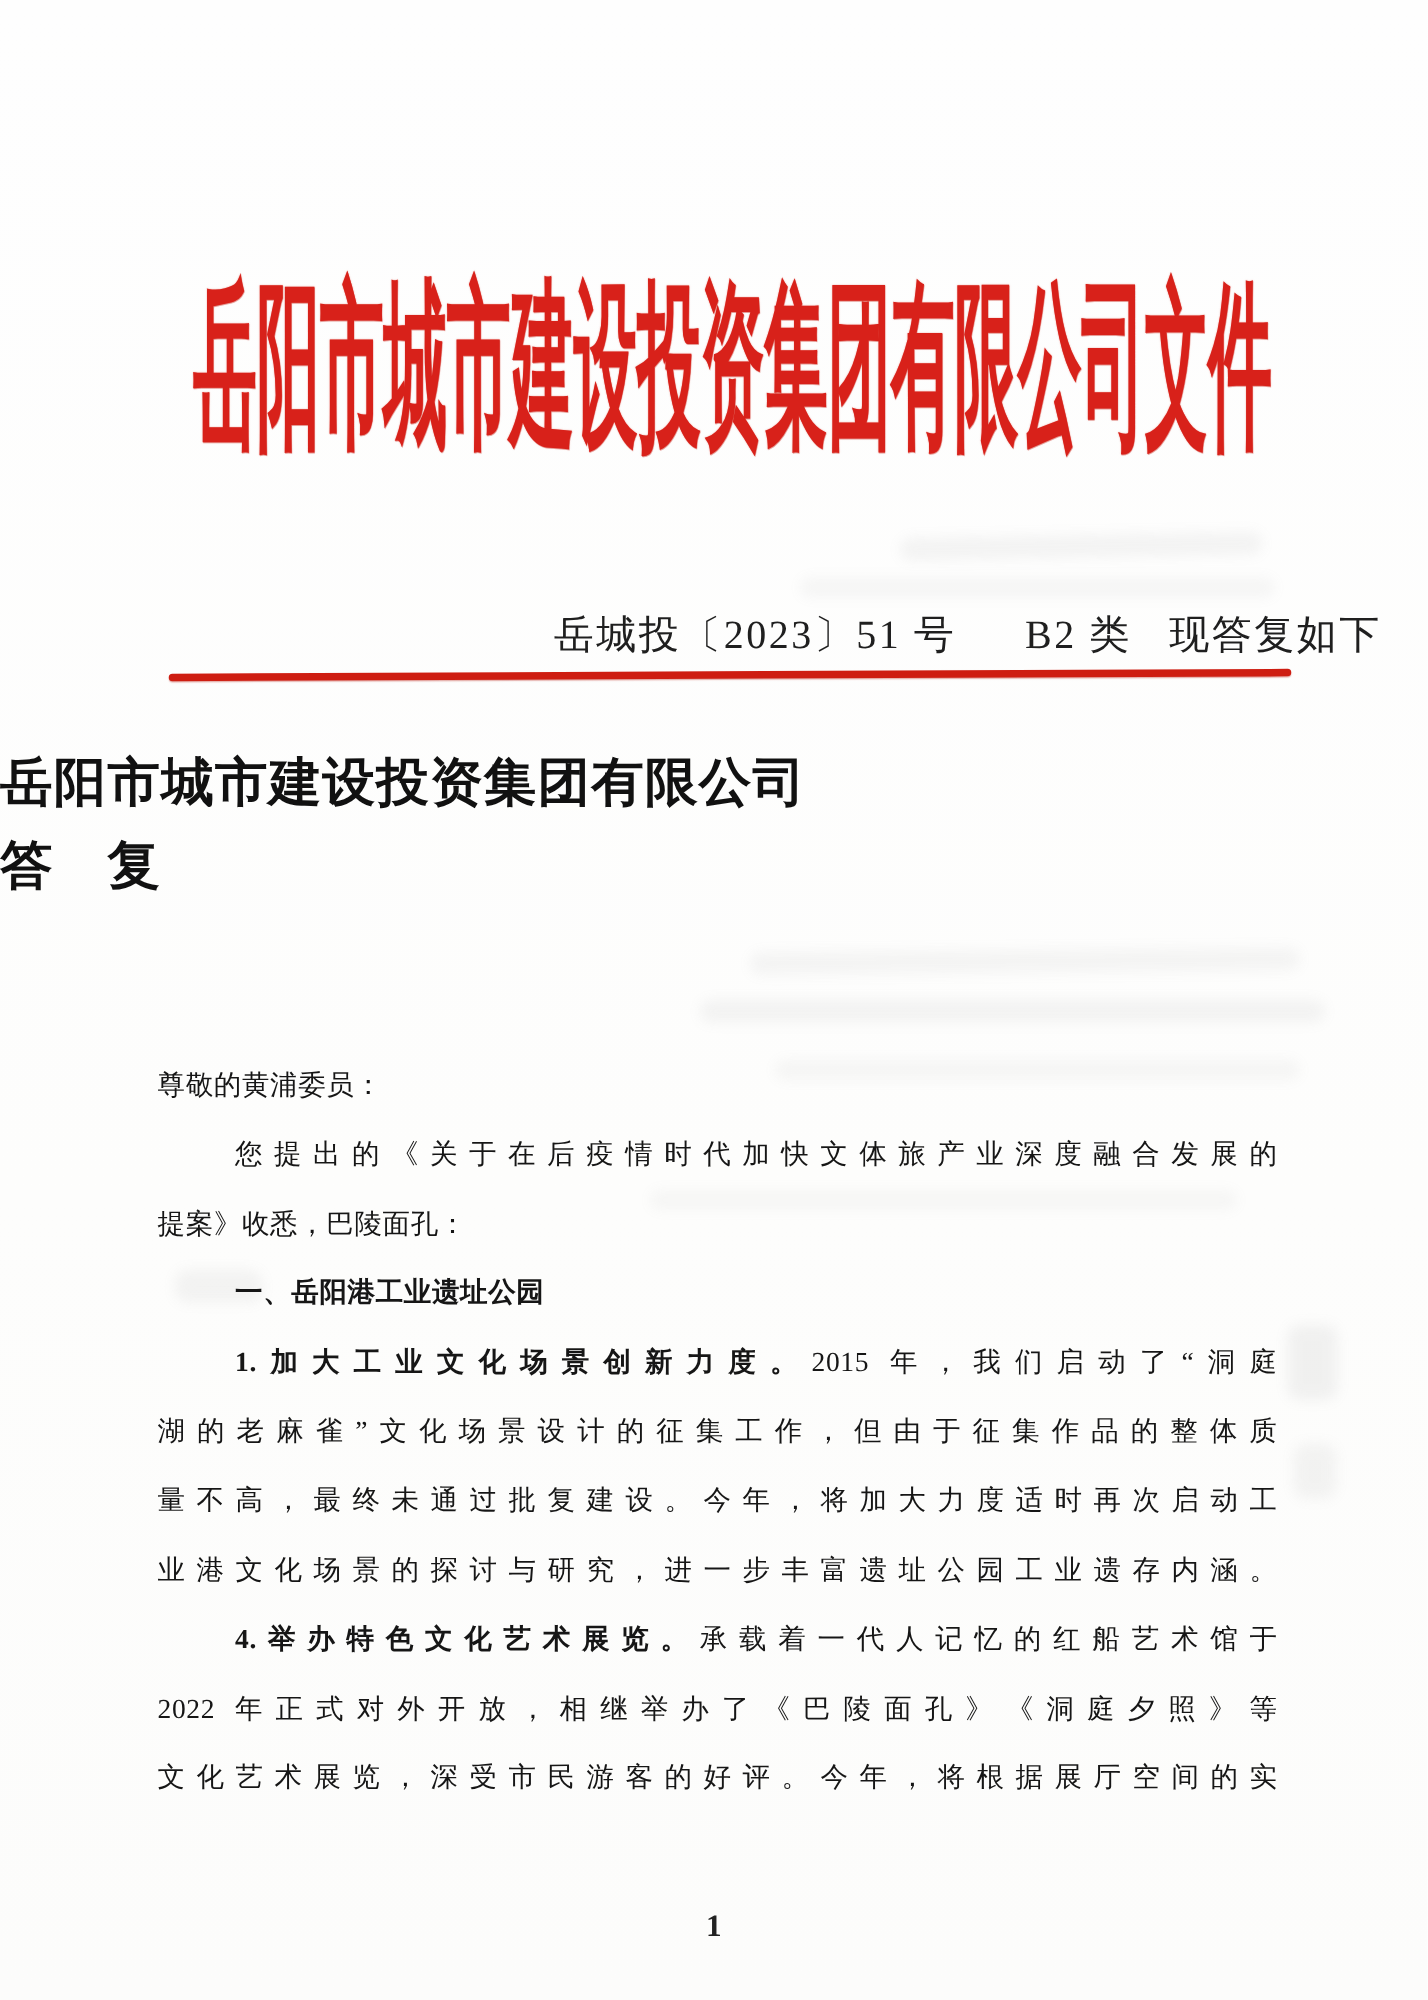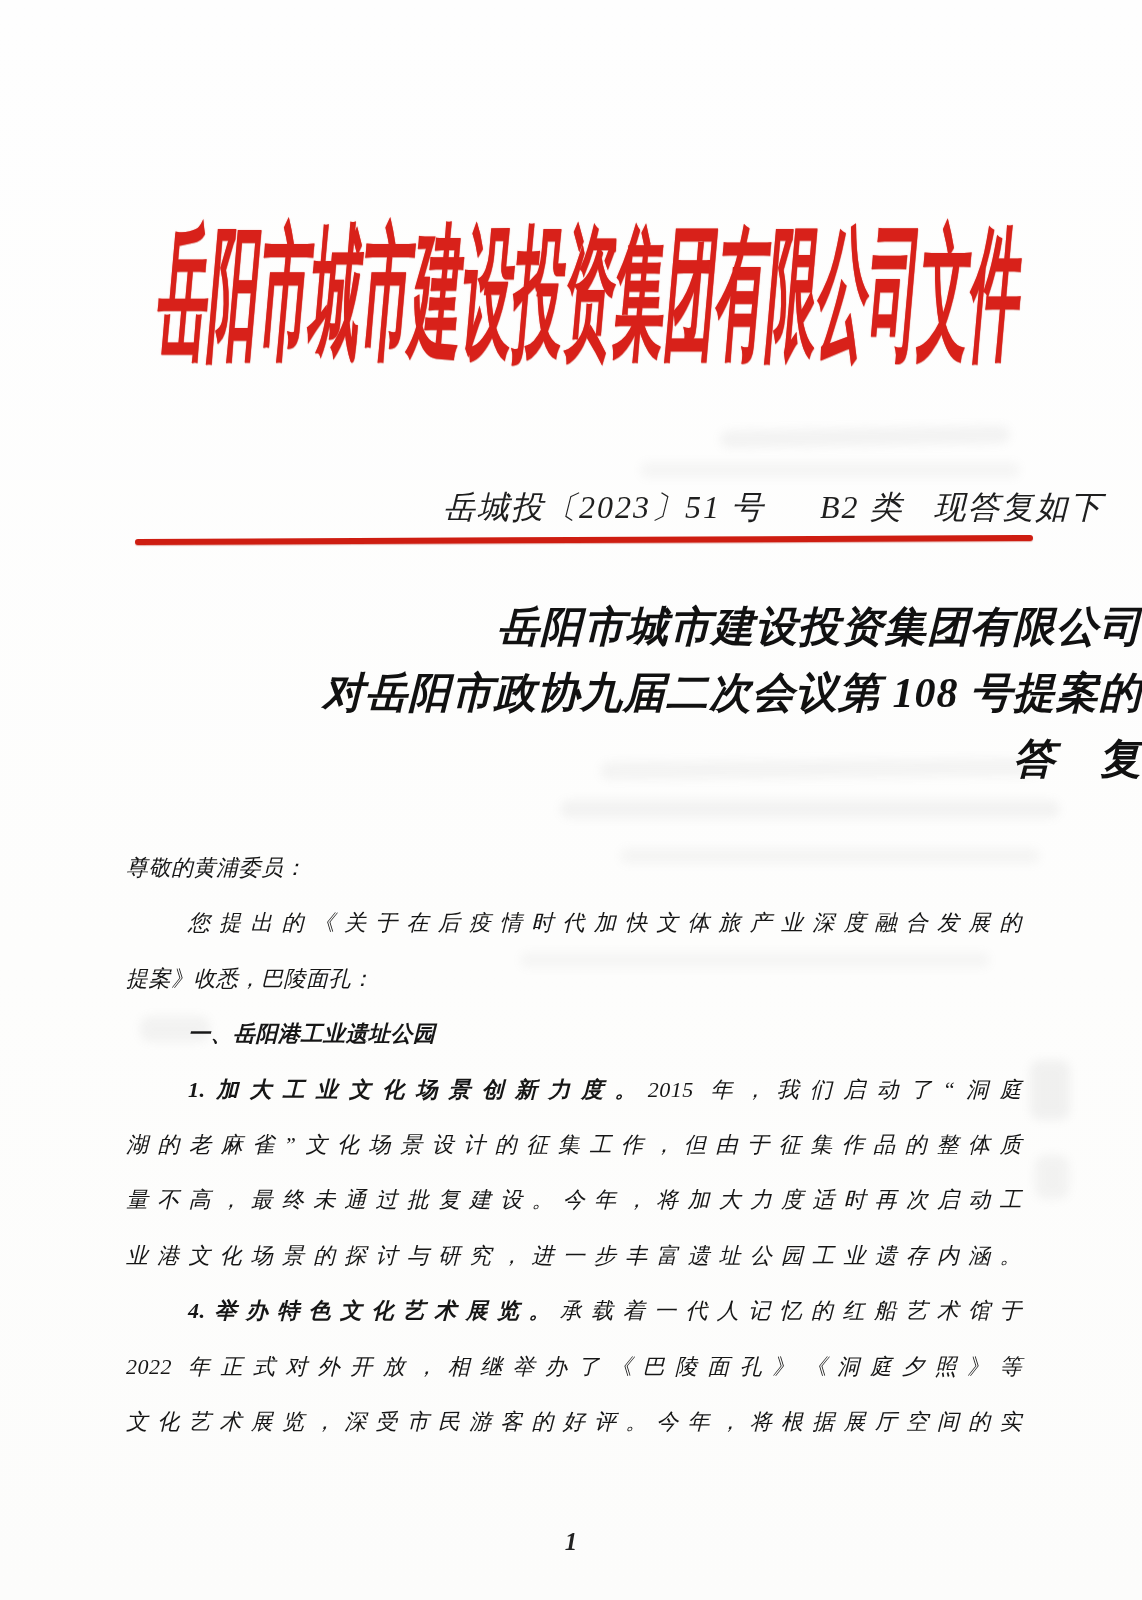--- a/index.html
+++ b/index.html
@@ -6,21 +6,20 @@
     margin: 0; padding: 0;
     width: 1142px; height: 1600px;
     overflow: hidden;
     background: #ffffff;
     font-family: "Liberation Serif", "DejaVu Serif", serif;
     color: #1c1c1c;
   }
   .page {
     position: absolute; inset: 0;
     background: linear-gradient(180deg, #fefefe 0%, #fdfdfc 60%, #fcfcfb 100%);
-    font-style: italic;
   }
 
   
   .banner {
     position: absolute;
     top: 222px;
     left: calc(50% + 15px);
     font-size: 145px;
     line-height: 1;
     font-weight: 700;
@@ -52,21 +51,21 @@
     border-radius: 3px;
     transform: rotate(-0.25deg);
     box-shadow: 0 1px 1px rgba(180, 20, 10, 0.35);
   }
 
   
   .title {
     position: absolute;
     top: 594px; left: 0;
     width: 100%;
-    text-align: right;
+    text-align: left;
     font-size: 42px;
     line-height: 66px;
     font-weight: 700;
     letter-spacing: 1px;
     color: #111;
   }
 
   
   .body {
     position: absolute;
@@ -136,21 +135,20 @@
   <div class="ghost g9"></div>
 
   <div class="docline">
     <span>岳城投〔2023〕51 号</span><span class="sep1"></span><span>B2 类</span><span class="sep2"></span><span>现答复如下</span>
   </div>
 
   <div class="rule"></div>
 
   <div class="title">
     <div>岳阳市城市建设投资集团有限公司</div>
-    <div>对岳阳市政协九届二次会议第 108 号提案的</div>
     <div>答　复</div>
   </div>
 
   <div class="body">
     <div class="bline"><span class="b"></span><span>尊敬的黄浦委员：</span></div>
     <div class="bline indent just"><span class="b"></span><span>您提出的《关于在后疫情时代加快文体旅产业深度融合发展的</span></div>
     <div class="bline"><span class="b"></span><span>提案》收悉，巴陵面孔：</span></div>
     <div class="bline indent hei"><span class="b">一、岳阳港工业遗址公园</span><span></span></div>
     <div class="bline indent just"><span class="b">1.加大工业文化场景创新力度。</span><span>2015 年，我们启动了“洞庭</span></div>
     <div class="bline just"><span class="b"></span><span>湖的老麻雀”文化场景设计的征集工作，但由于征集作品的整体质</span></div>

